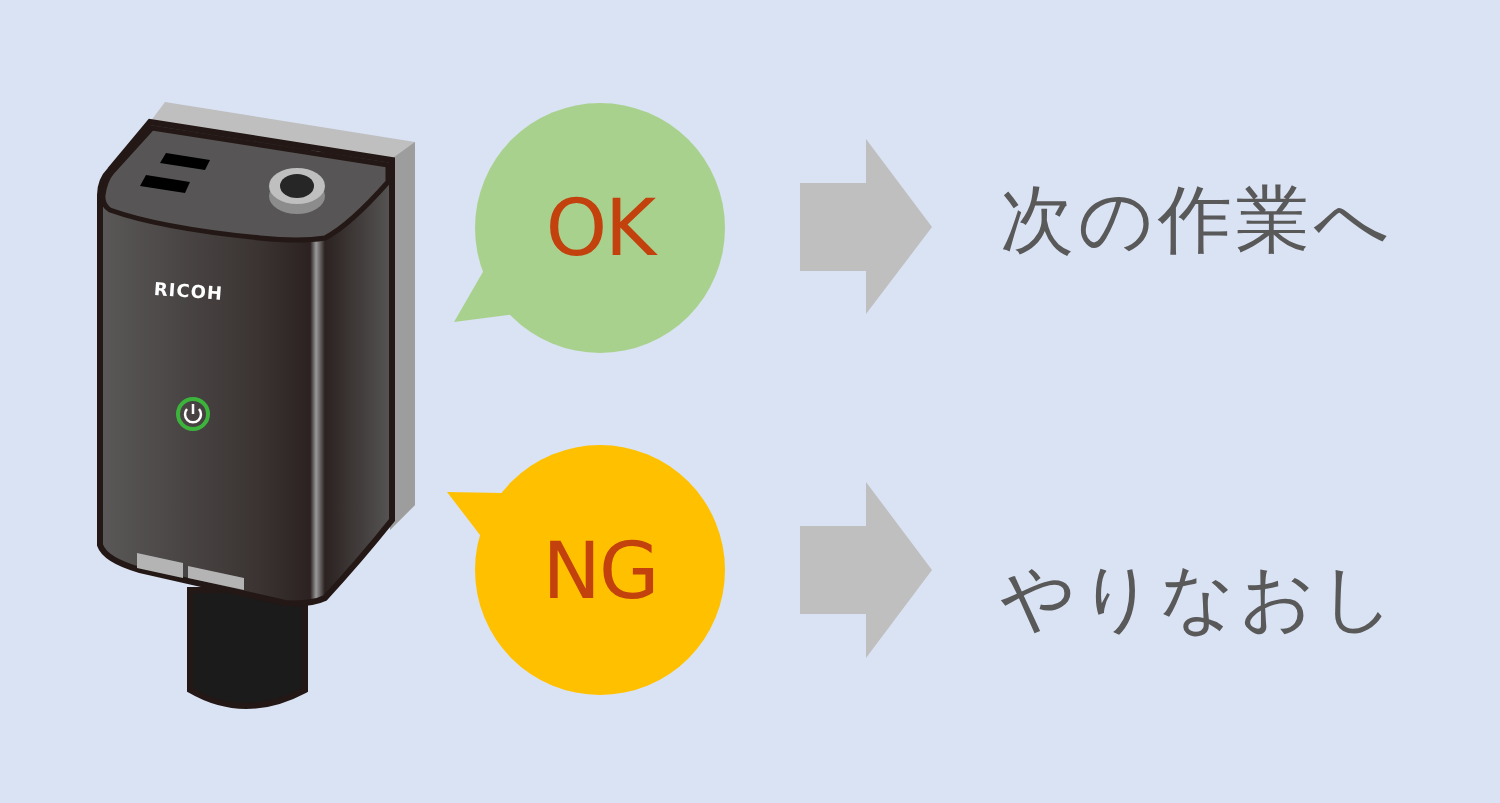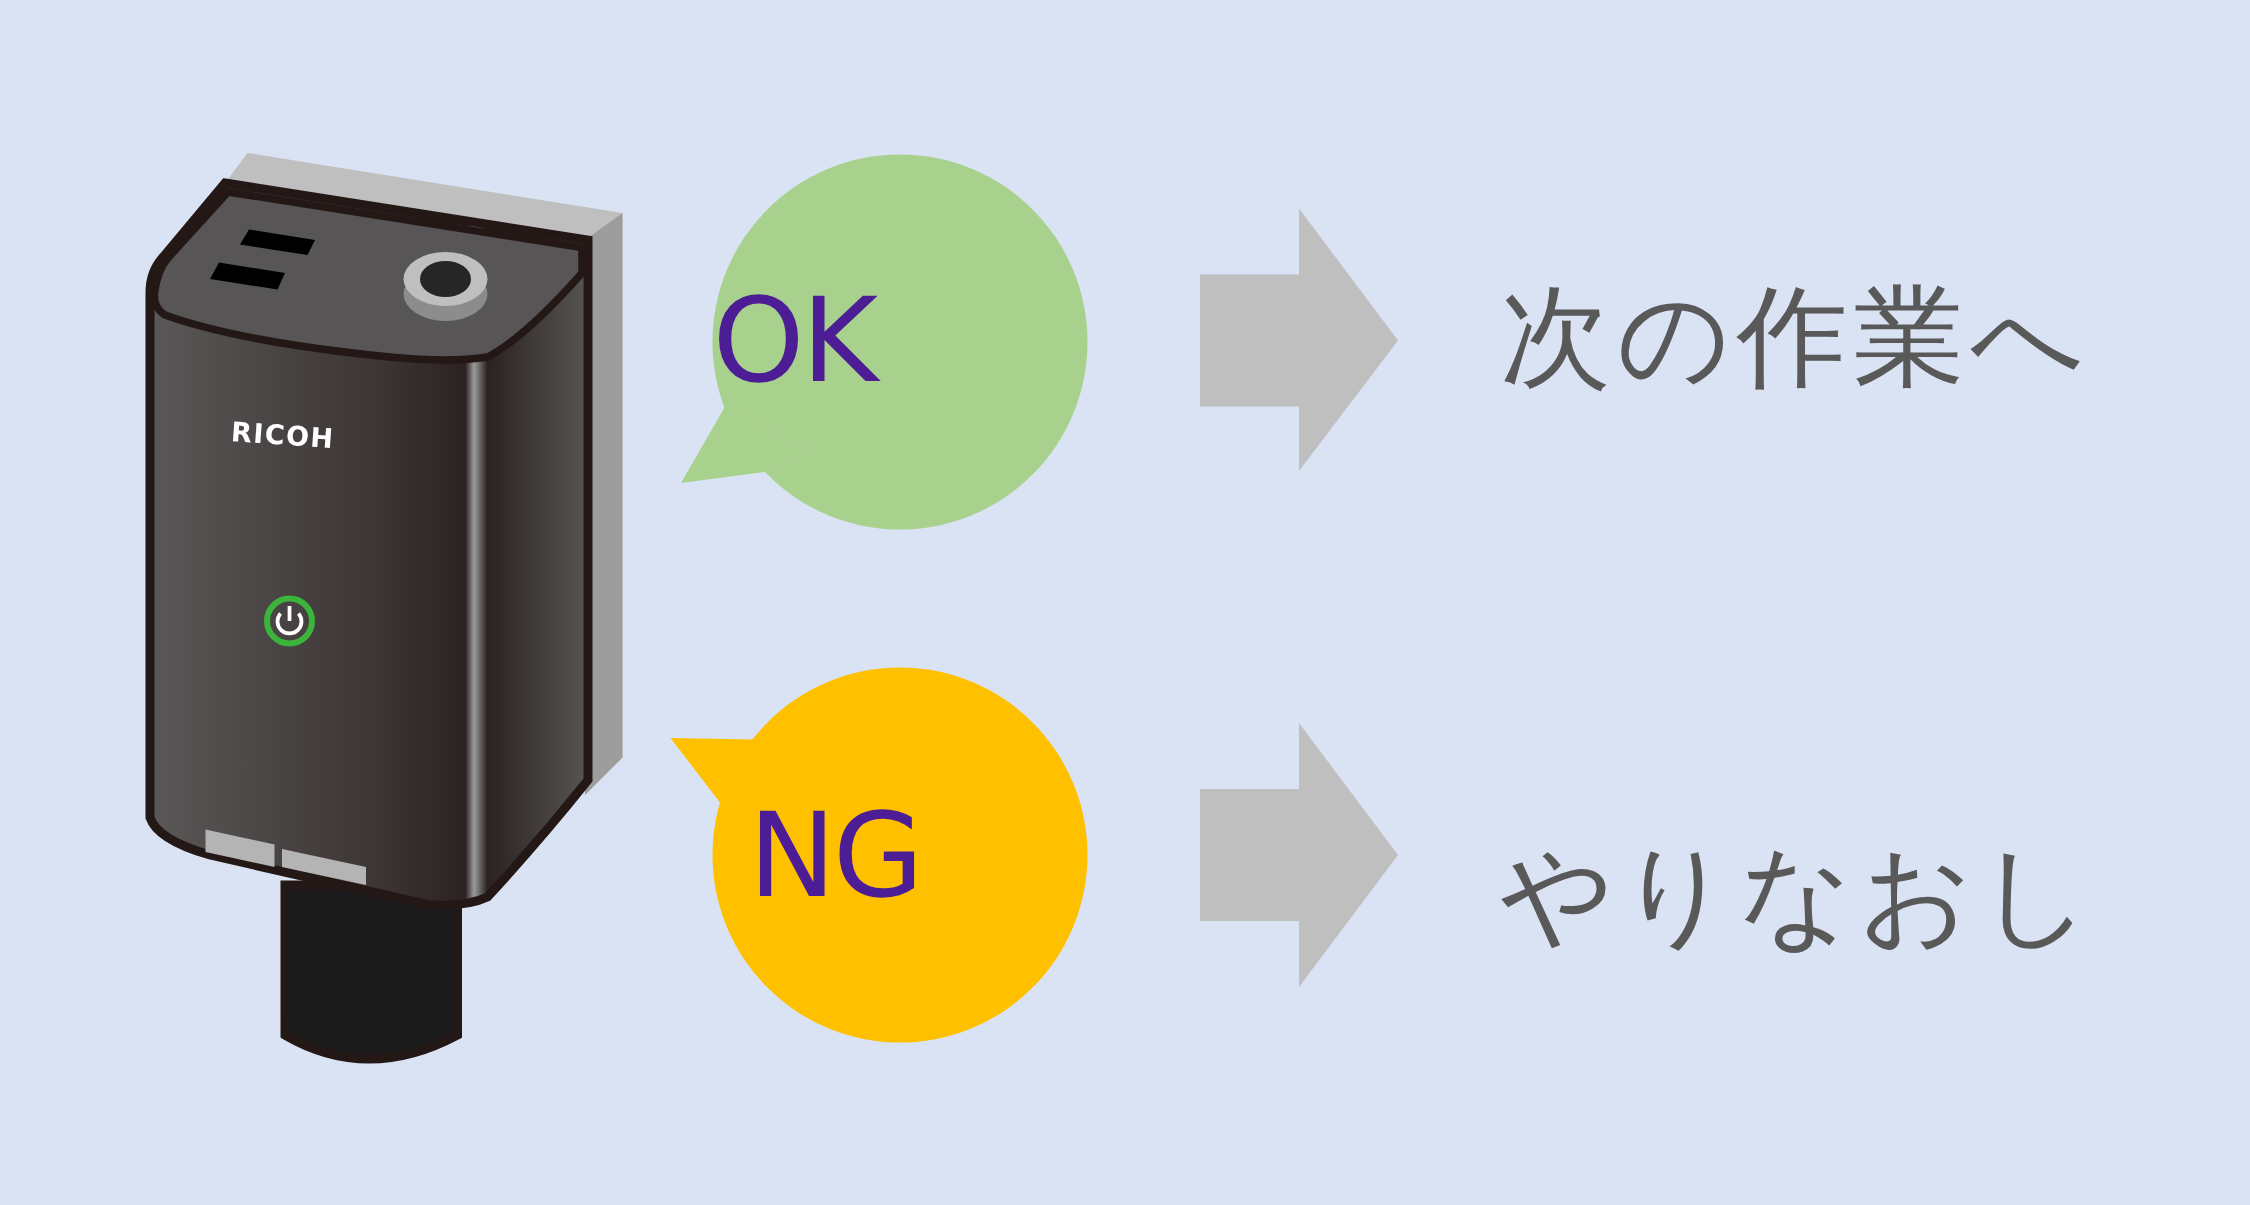--- a/index.html
+++ b/index.html
@@ -1,19 +1,19 @@
 <!DOCTYPE html>
 <html><head>
 <meta charset="utf-8">
 <style>
   html, body { margin: 0; padding: 0; }
   body { width: 1500px; height: 803px; background: #dae3f3; position: relative; overflow: hidden; font-family: "DejaVu Sans", sans-serif; }
   .stage { position: absolute; left: 0; top: 0; width: 1500px; height: 803px; }
   svg.art { position: absolute; left: 0; top: 0; }
-  .bubble-label { position: absolute; width: 250px; text-align: left; color: #4c1d95; font-family: "DejaVu Sans", sans-serif; font-size: 78px; line-height: 90px; letter-spacing: -2px; }
+  .bubble-label { position: absolute; width: 250px; text-align: center; color: #c2410c; font-family: "DejaVu Sans", sans-serif; font-size: 78px; line-height: 90px; letter-spacing: -2px; }
   .result-label { position: absolute; color: #595959; font-family: "DejaVu Sans", sans-serif; font-size: 74px; line-height: 90px; letter-spacing: 4px; white-space: nowrap; }
   .brand { position: absolute; color: #ffffff; font-family: "DejaVu Sans", sans-serif; font-weight: bold; font-size: 18px; letter-spacing: 1px; transform: rotate(4deg); transform-origin: left center; }
 </style>
 </head>
 <body>
 
 <div class="stage">
 
   <svg class="art" width="1500" height="803" viewBox="0 0 1500 803">
     <defs>
@@ -65,17 +65,17 @@
     <polygon points="447,492 502,493 520,530 480,535" fill="#ffc000"></polygon>
     </g>
 
     <polygon points="800,183 866,183 866,139 932,227 866,314 866,271 800,271" fill="#bfbfbf"></polygon>
     <polygon points="800,526 866,526 866,482 932,570 866,658 866,614 800,614" fill="#bfbfbf"></polygon>
   </svg>
 
   <div class="brand" style="left:154px; top:278px;">RICOH</div>
 
   <div class="bubble-label" style="left:475px; top:183px;">OK</div>
-  <div class="bubble-label" style="left:499px; top:526px;">NG</div>
+  <div class="bubble-label" style="left:475px; top:526px;">NG</div>
 
-  <div class="result-label" style="left:1000px; top:180px;">次の作業へ</div>
+  <div class="result-label" style="left:1000px; top:180px;font-family:Liberation Mono, monospace;">次の作業へ</div>
   <div class="result-label" style="left:1000px; top:524px;margin-top:28px;">やりなおし</div>
 </div>
 
 </body></html>

